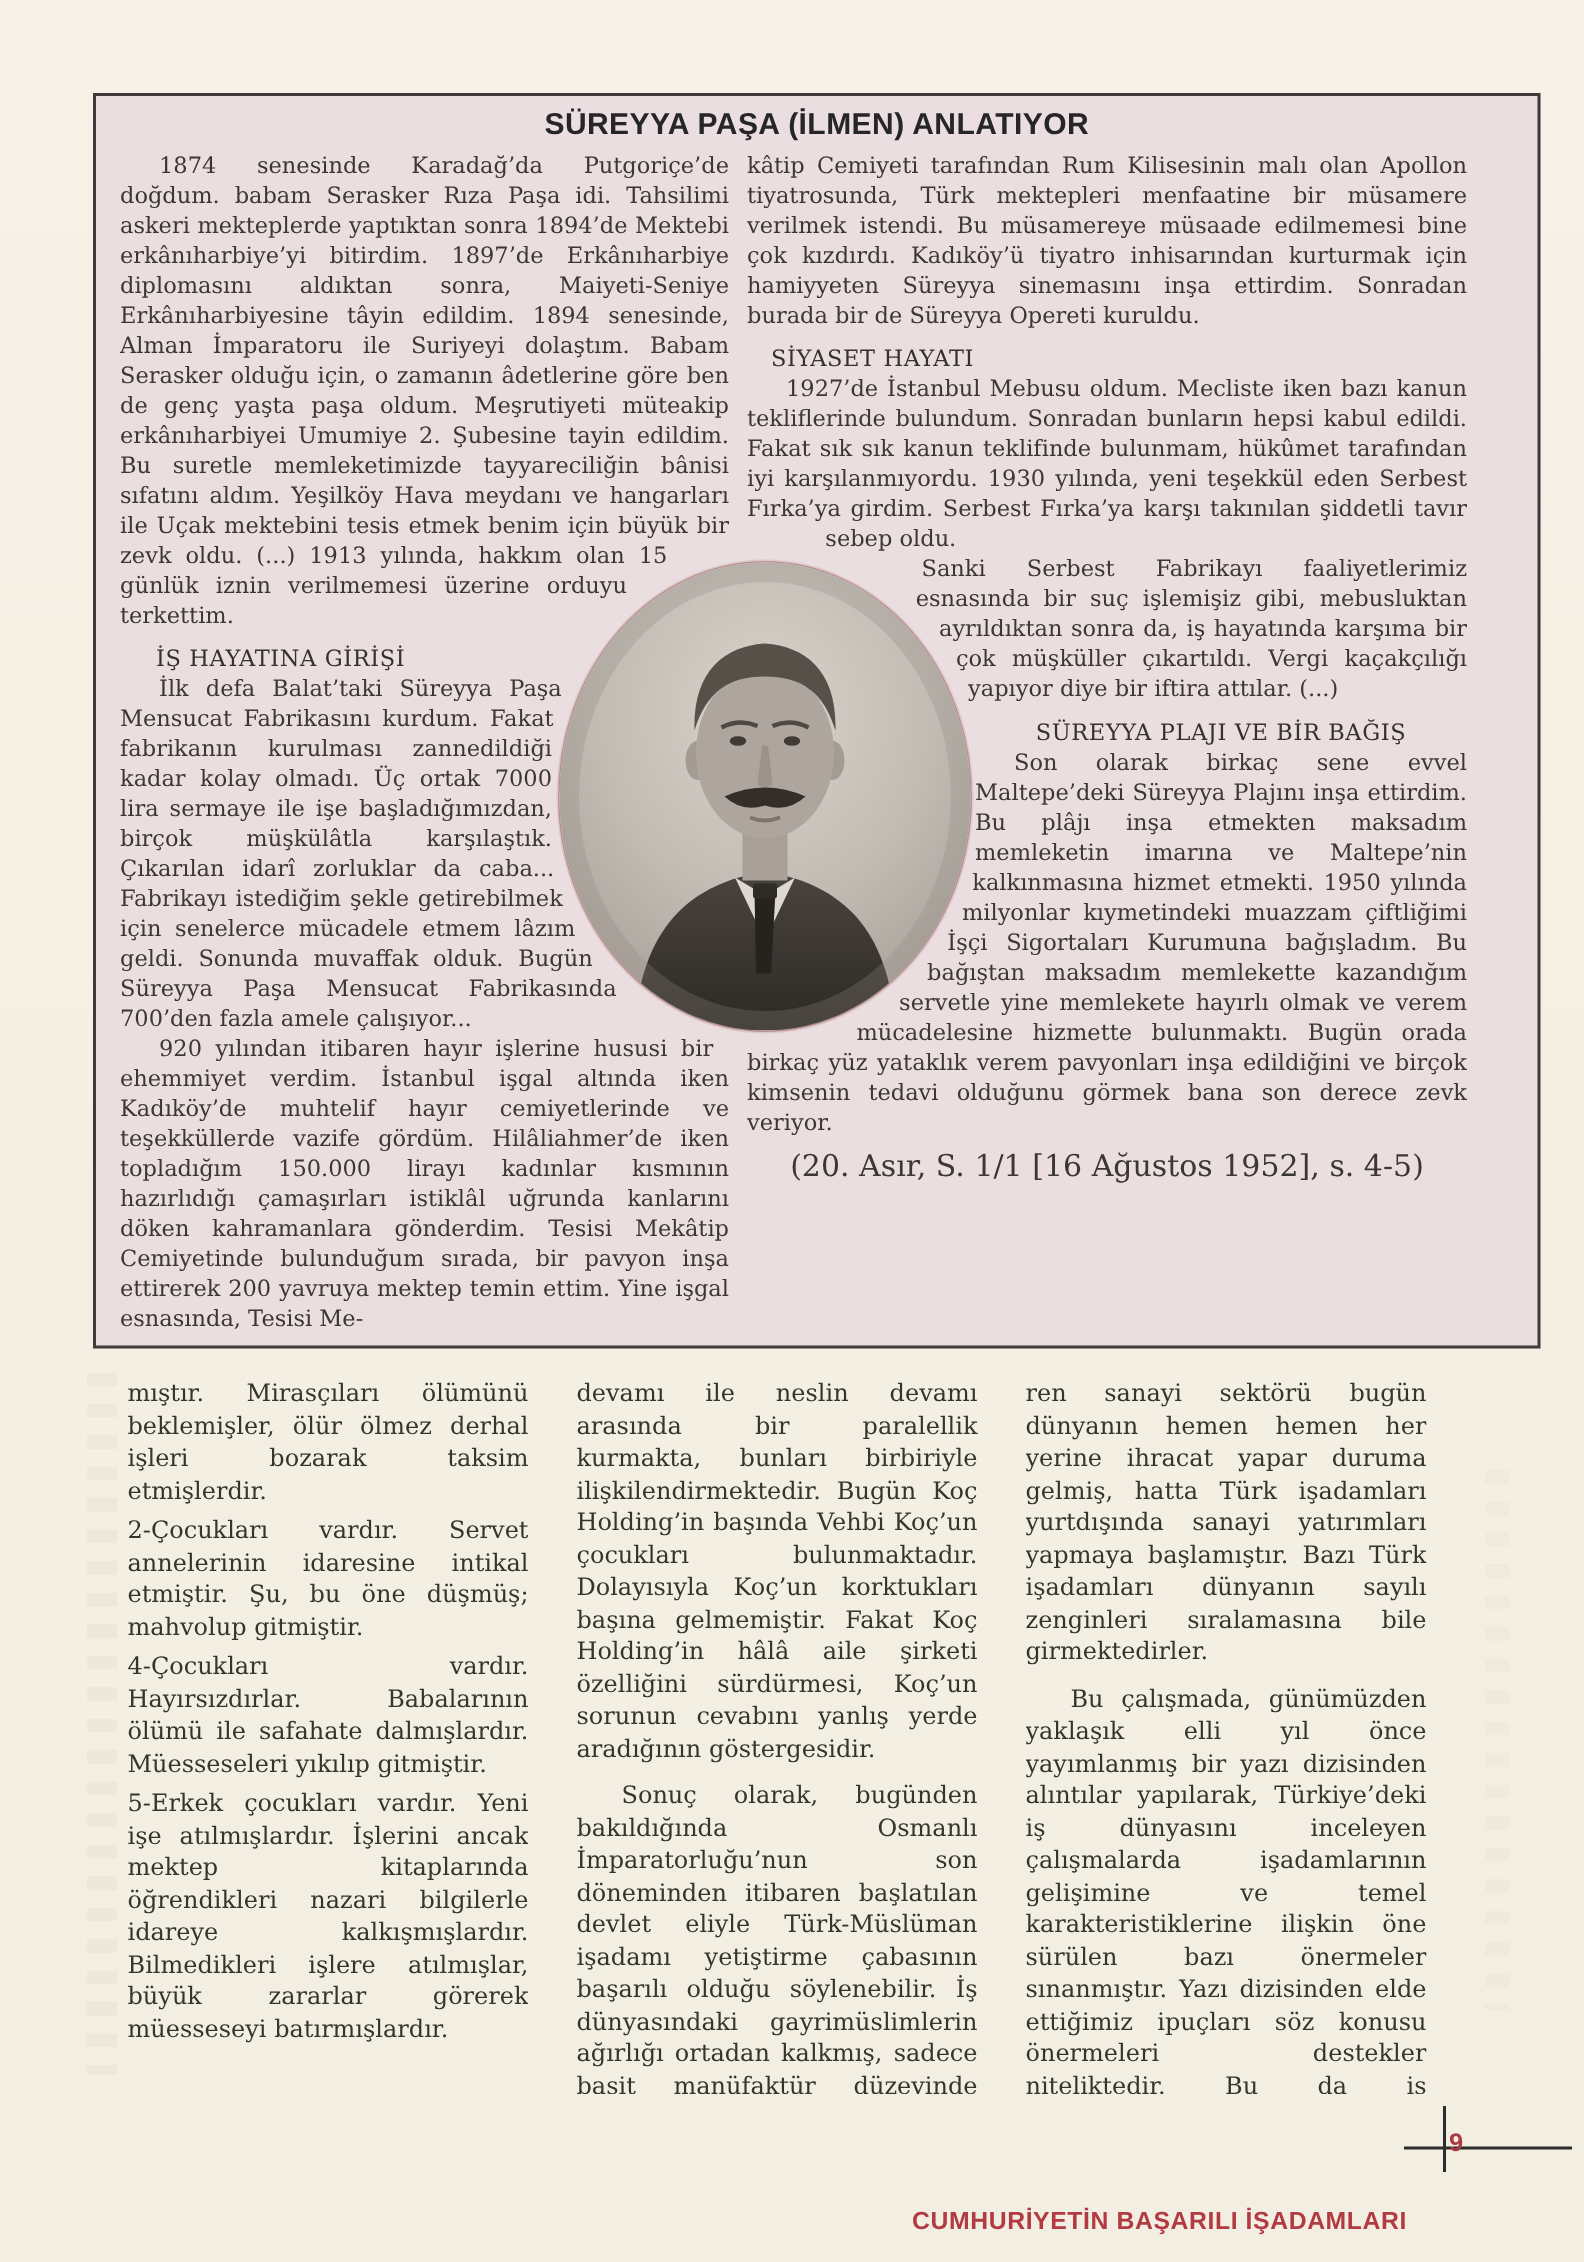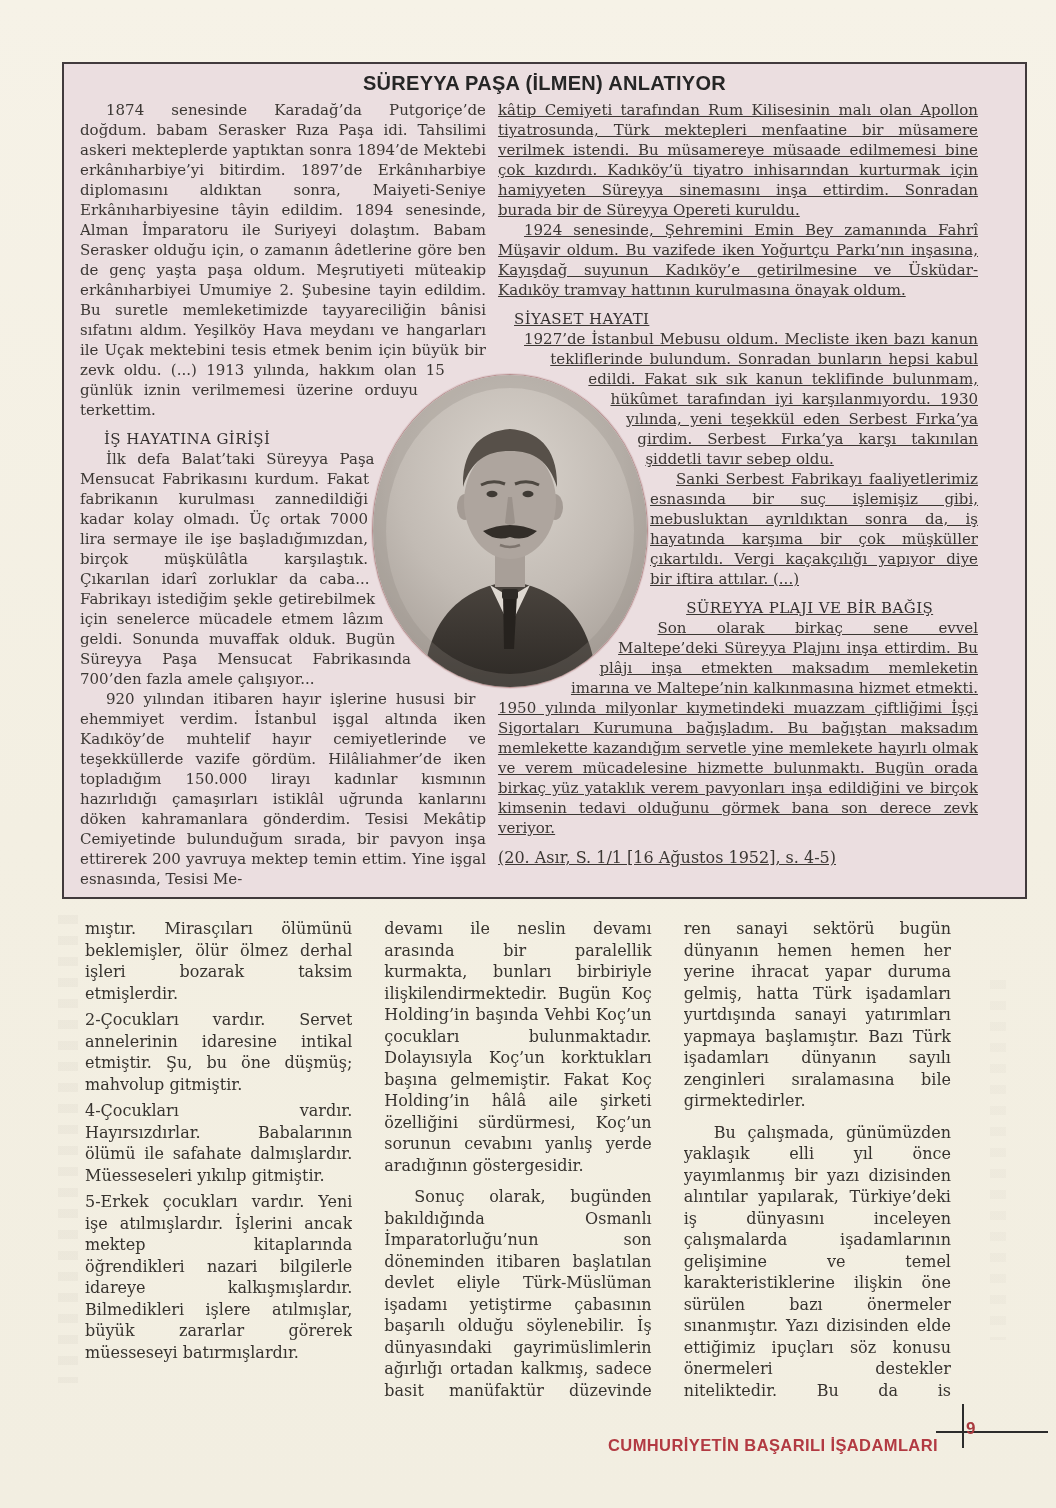--- a/index.html
+++ b/index.html
@@ -17,35 +17,35 @@
     background:#ebdee0; border:2px solid #413a3c; box-sizing:content-box;padding-left:36px;
   }
   .box-title{
     position:absolute; left:0; top:8px; width:100%;
     text-align:center;
     font-family:"Liberation Sans","DejaVu Sans",sans-serif;
     font-weight:bold; font-size:20px; letter-spacing:.3px; color:#262626;
   }
   .col{position:absolute; top:36px; height:793px; overflow:hidden;}
   .col-left{left:16px; width:406px;}
-  .col-right{left:434px; width:480px;text-decoration:underline;}
+  .col-right{left:434px; width:480px;}
   .para{
     margin:0; font-size:15px; line-height:20px; text-align:justify;
     color:#3b3733;
   }
   .indent{text-indent:26px;}
   .inhead{
     margin:0 0 0 24px; font-size:15px; line-height:20px; font-weight:normal;
     letter-spacing:.4px; color:#353130;
   }
   .mt{margin-top:9px;}
   .inhead.centered{margin-left:0; text-align:center;}
   .inhead.siyaset{margin-left:16px;}
   .citation{
-    margin:10px 0 0; font-size:16px; line-height:19px; text-align:left; color:#3b3733;
+    margin:10px 0 0; font-size:20px; line-height:19px; text-align:center; color:#3b3733;
   }
   
   .spacer{pointer-events:none;}
   .spacer-left{
     float:right; width:118px; height:600px;
     shape-outside:ellipse(146px 166px at 143px 428px);
   }
   .spacer-right{
     float:left; width:152px; height:600px;
     shape-outside:ellipse(147px 166px at 10px 428px);
@@ -64,21 +64,21 @@
     display:flex; gap:32px; overflow:hidden;
   }
   .bcol{flex:1 1 0; overflow:hidden;}
   .bpara{
     margin:0 0 5px; font-size:16px; line-height:21.5px; text-align:justify;
     color:#37332f;
   }
   .bindent{text-indent:30px; margin-top:10px;}
   
   .footer-label{
-    position:absolute; top:1436px; right:118px;
+    position:absolute; top:1472px; right:118px;
     font-family:"Liberation Sans","DejaVu Sans",sans-serif;
     font-weight:bold; font-size:16.5px; letter-spacing:.4px; color:#b23a42;
     white-space:nowrap;
     text-align:right;
   }
   .cross-v{position:absolute; left:962px; top:1404px; width:2px; height:44px; background:#2c2c2c;}
   .cross-h{position:absolute; left:936px; top:1431px; width:112px; height:2px; background:#2c2c2c;}
   .footer-page{
     position:absolute; left:966px; top:1419px;
     font-family:"Liberation Sans","DejaVu Sans",sans-serif;
@@ -102,21 +102,20 @@
       <div class="spacer spacer-left"></div>
       <p class="para indent">1874 senesinde Karadağ’da Putgoriçe’de doğdum. babam Serasker Rıza Paşa idi. Tahsilimi askeri mekteplerde yaptıktan sonra 1894’de Mektebi erkânıharbiye’yi bitirdim. 1897’de Erkânıharbiye diplomasını aldıktan sonra, Maiyeti-Seniye Erkânıharbiyesine tâyin edildim. 1894 senesinde, Alman İmparatoru ile Suriyeyi dolaştım. Babam Serasker olduğu için, o zamanın âdetlerine göre ben de genç yaşta paşa oldum. Meşrutiyeti müteakip erkânıharbiyei Umumiye 2. Şubesine tayin edildim. Bu suretle memleketimizde tayyareciliğin bânisi sıfatını aldım. Yeşilköy Hava meydanı ve hangarları ile Uçak mektebini tesis etmek benim için büyük bir zevk oldu. (...) 1913 yılında, hakkım olan 15 günlük iznin verilmemesi üzerine orduyu terkettim.</p>
       <h3 class="inhead mt">İŞ HAYATINA GİRİŞİ</h3>
       <p class="para indent">İlk defa Balat’taki Süreyya Paşa Mensucat Fabrikasını kurdum. Fakat fabrikanın kurulması zannedildiği kadar kolay olmadı. Üç ortak 7000 lira sermaye ile işe başladığımızdan, birçok müşkülâtla karşılaştık. Çıkarılan idarî zorluklar da caba... Fabrikayı istediğim şekle getirebilmek için senelerce mücadele etmem lâzım geldi. Sonunda muvaffak olduk. Bugün Süreyya Paşa Mensucat Fabrikasında 700’den fazla amele çalışıyor...</p>
       <p class="para indent">920 yılından itibaren hayır işlerine hususi bir ehemmiyet verdim. İstanbul işgal altında iken Kadıköy’de muhtelif hayır cemiyetlerinde ve teşekküllerde vazife gördüm. Hilâliahmer’de iken topladığım 150.000 lirayı kadınlar kısmının hazırlıdığı çamaşırları istiklâl uğrunda kanlarını döken kahramanlara gönderdim. Tesisi Mekâtip Cemiyetinde bulunduğum sırada, bir pavyon inşa ettirerek 200 yavruya mektep temin ettim. Yine işgal esnasında, Tesisi Me-</p>
     </div>
 
     <div class="col col-right">
       <div class="spacer spacer-right"></div>
       <p class="para">kâtip Cemiyeti tarafından Rum Kilisesinin malı olan Apollon tiyatrosunda, Türk mektepleri menfaatine bir müsamere verilmek istendi. Bu müsamereye müsaade edilmemesi bine çok kızdırdı. Kadıköy’ü tiyatro inhisarından kurturmak için hamiyyeten Süreyya sinemasını inşa ettirdim. Sonradan burada bir de Süreyya Opereti kuruldu.</p>
-      <p class="para indent">1924 senesinde, Şehremini Emin Bey zamanında Fahrî Müşavir oldum. Bu vazifede iken Yoğurtçu Parkı’nın inşasına, Kayışdağ suyunun Kadıköy’e getirilmesine ve Üsküdar-Kadıköy tramvay hattının kurulmasına önayak oldum.</p>
       <h3 class="inhead mt siyaset">SİYASET HAYATI</h3>
       <p class="para indent">1927’de İstanbul Mebusu oldum. Mecliste iken bazı kanun tekliflerinde bulundum. Sonradan bunların hepsi kabul edildi. Fakat sık sık kanun teklifinde bulunmam, hükûmet tarafından iyi karşılanmıyordu. 1930 yılında, yeni teşekkül eden Serbest Fırka’ya girdim. Serbest Fırka’ya karşı takınılan şiddetli tavır sebep oldu.</p>
       <p class="para indent">Sanki Serbest Fabrikayı faaliyetlerimiz esnasında bir suç işlemişiz gibi, mebusluktan ayrıldıktan sonra da, iş hayatında karşıma bir çok müşküller çıkartıldı. Vergi kaçakçılığı yapıyor diye bir iftira attılar. (...)</p>
       <h3 class="inhead mt centered">SÜREYYA PLAJI VE BİR BAĞIŞ</h3>
       <p class="para indent">Son olarak birkaç sene evvel Maltepe’deki Süreyya Plajını inşa ettirdim. Bu plâjı inşa etmekten maksadım memleketin imarına ve Maltepe’nin kalkınmasına hizmet etmekti. 1950 yılında milyonlar kıymetindeki muazzam çiftliğimi İşçi Sigortaları Kurumuna bağışladım. Bu bağıştan maksadım memlekette kazandığım servetle yine memlekete hayırlı olmak ve verem mücadelesine hizmette bulunmaktı. Bugün orada birkaç yüz yataklık verem pavyonları inşa edildiğini ve birçok kimsenin tedavi olduğunu görmek bana son derece zevk veriyor.</p>
       <p class="citation">(20. Asır, S. 1/1 [16 Ağustos 1952], s. 4-5)</p>
     </div>
 
     <div class="photo">
       <svg width="274" height="312" viewBox="0 0 274 312" xmlns="http://www.w3.org/2000/svg">

